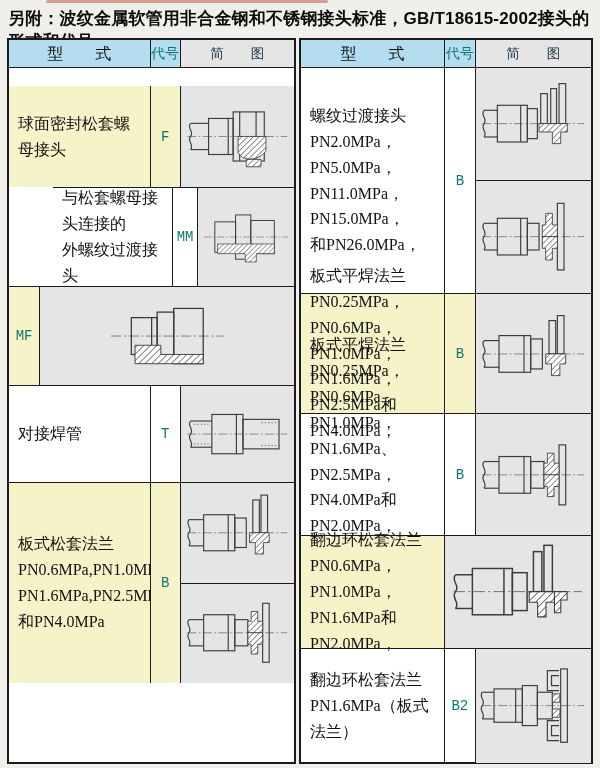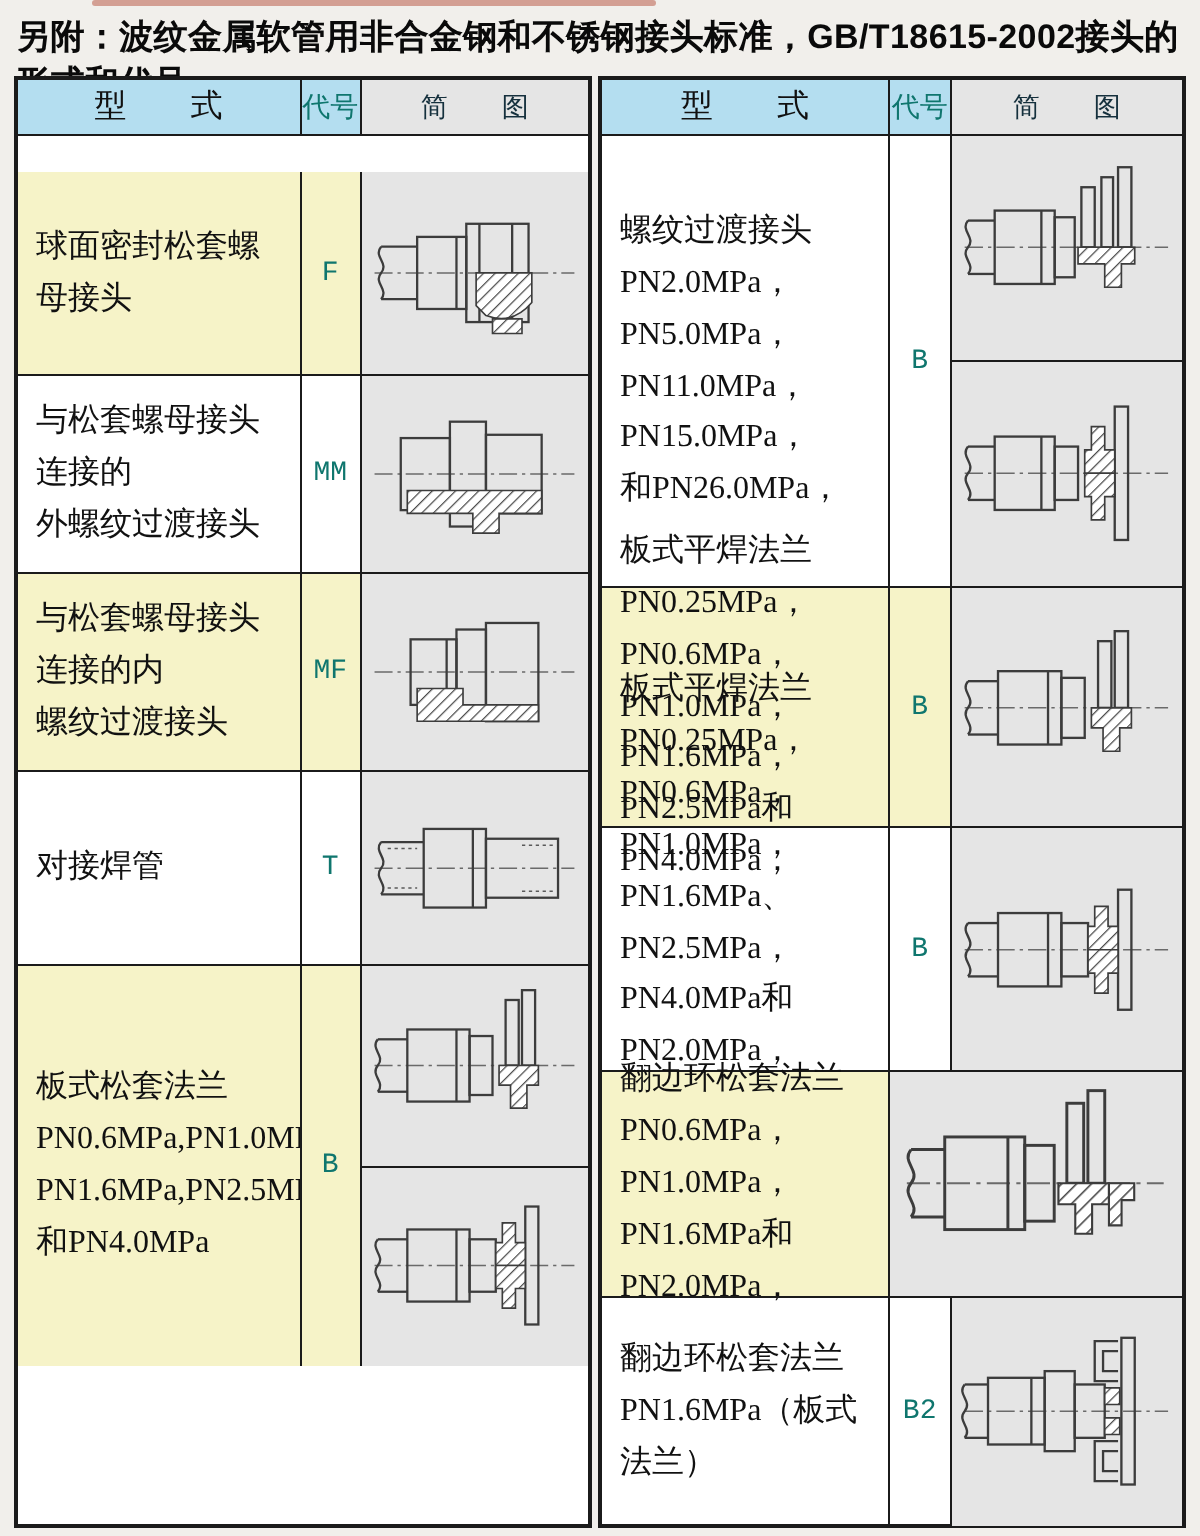--- a/index.html
+++ b/index.html
@@ -103,39 +103,37 @@
               <line class="ln" x1="54" y1="28" x2="54" y2="72"></line>
               <rect class="ln" x="60" y="20" width="38" height="60"></rect>
               <line class="ln" x1="68" y1="20" x2="68" y2="80"></line>
               <line class="ln" x1="88" y1="20" x2="88" y2="80"></line>
               <path class="ht" d="M66 50 H100 V68 Q88 82 72 76 L66 70 Z"></path>
               <path class="ht" d="M76 78 H94 V87 H76 Z"></path>
             </svg>
           </div>
         </div>
       </div>
-      <div class="row" style="height: 99px;">
+      <div class="row" style="height: 99px; margin-left: 44px;">
         <div class="cell type">与松套螺母接头连接的
 外螺纹过渡接头</div>
         <div class="cell code">MM</div>
         <div class="cell diagram">
           <div class="dsub">
             <svg viewBox="0 0 130 100" preserveAspectRatio="xMidYMid meet">
               <line class="cl" x1="4" y1="50" x2="126" y2="50"></line>
               <rect class="ln" x="20" y="28" width="30" height="44"></rect>
               <rect class="ln" x="50" y="18" width="22" height="64"></rect>
               <rect class="ln" x="72" y="26" width="34" height="48"></rect>
               <path class="ht" d="M24 60 H106 V74 H80 V86 H64 V74 H24 Z"></path>
             </svg>
           </div>
         </div>
       </div>
       <div class="row" style="height: 99px;">
-        <div class="cell type hl">与松套螺母接头连接的内
-螺纹过渡接头</div>
         <div class="cell code hl">MF</div>
         <div class="cell diagram">
           <div class="dsub">
             <svg viewBox="0 0 130 100" preserveAspectRatio="xMidYMid meet">
               <line class="cl" x1="4" y1="50" x2="126" y2="50"></line>
               <rect class="ln" x="26" y="30" width="28" height="40"></rect>
               <line class="ln" x1="48" y1="30" x2="48" y2="70"></line>
               <rect class="ln" x="54" y="24" width="18" height="52"></rect>
               <rect class="ln" x="72" y="20" width="32" height="60"></rect>
               <path class="ht" d="M30 60 H58 V70 H104 V80 H30 Z"></path>

